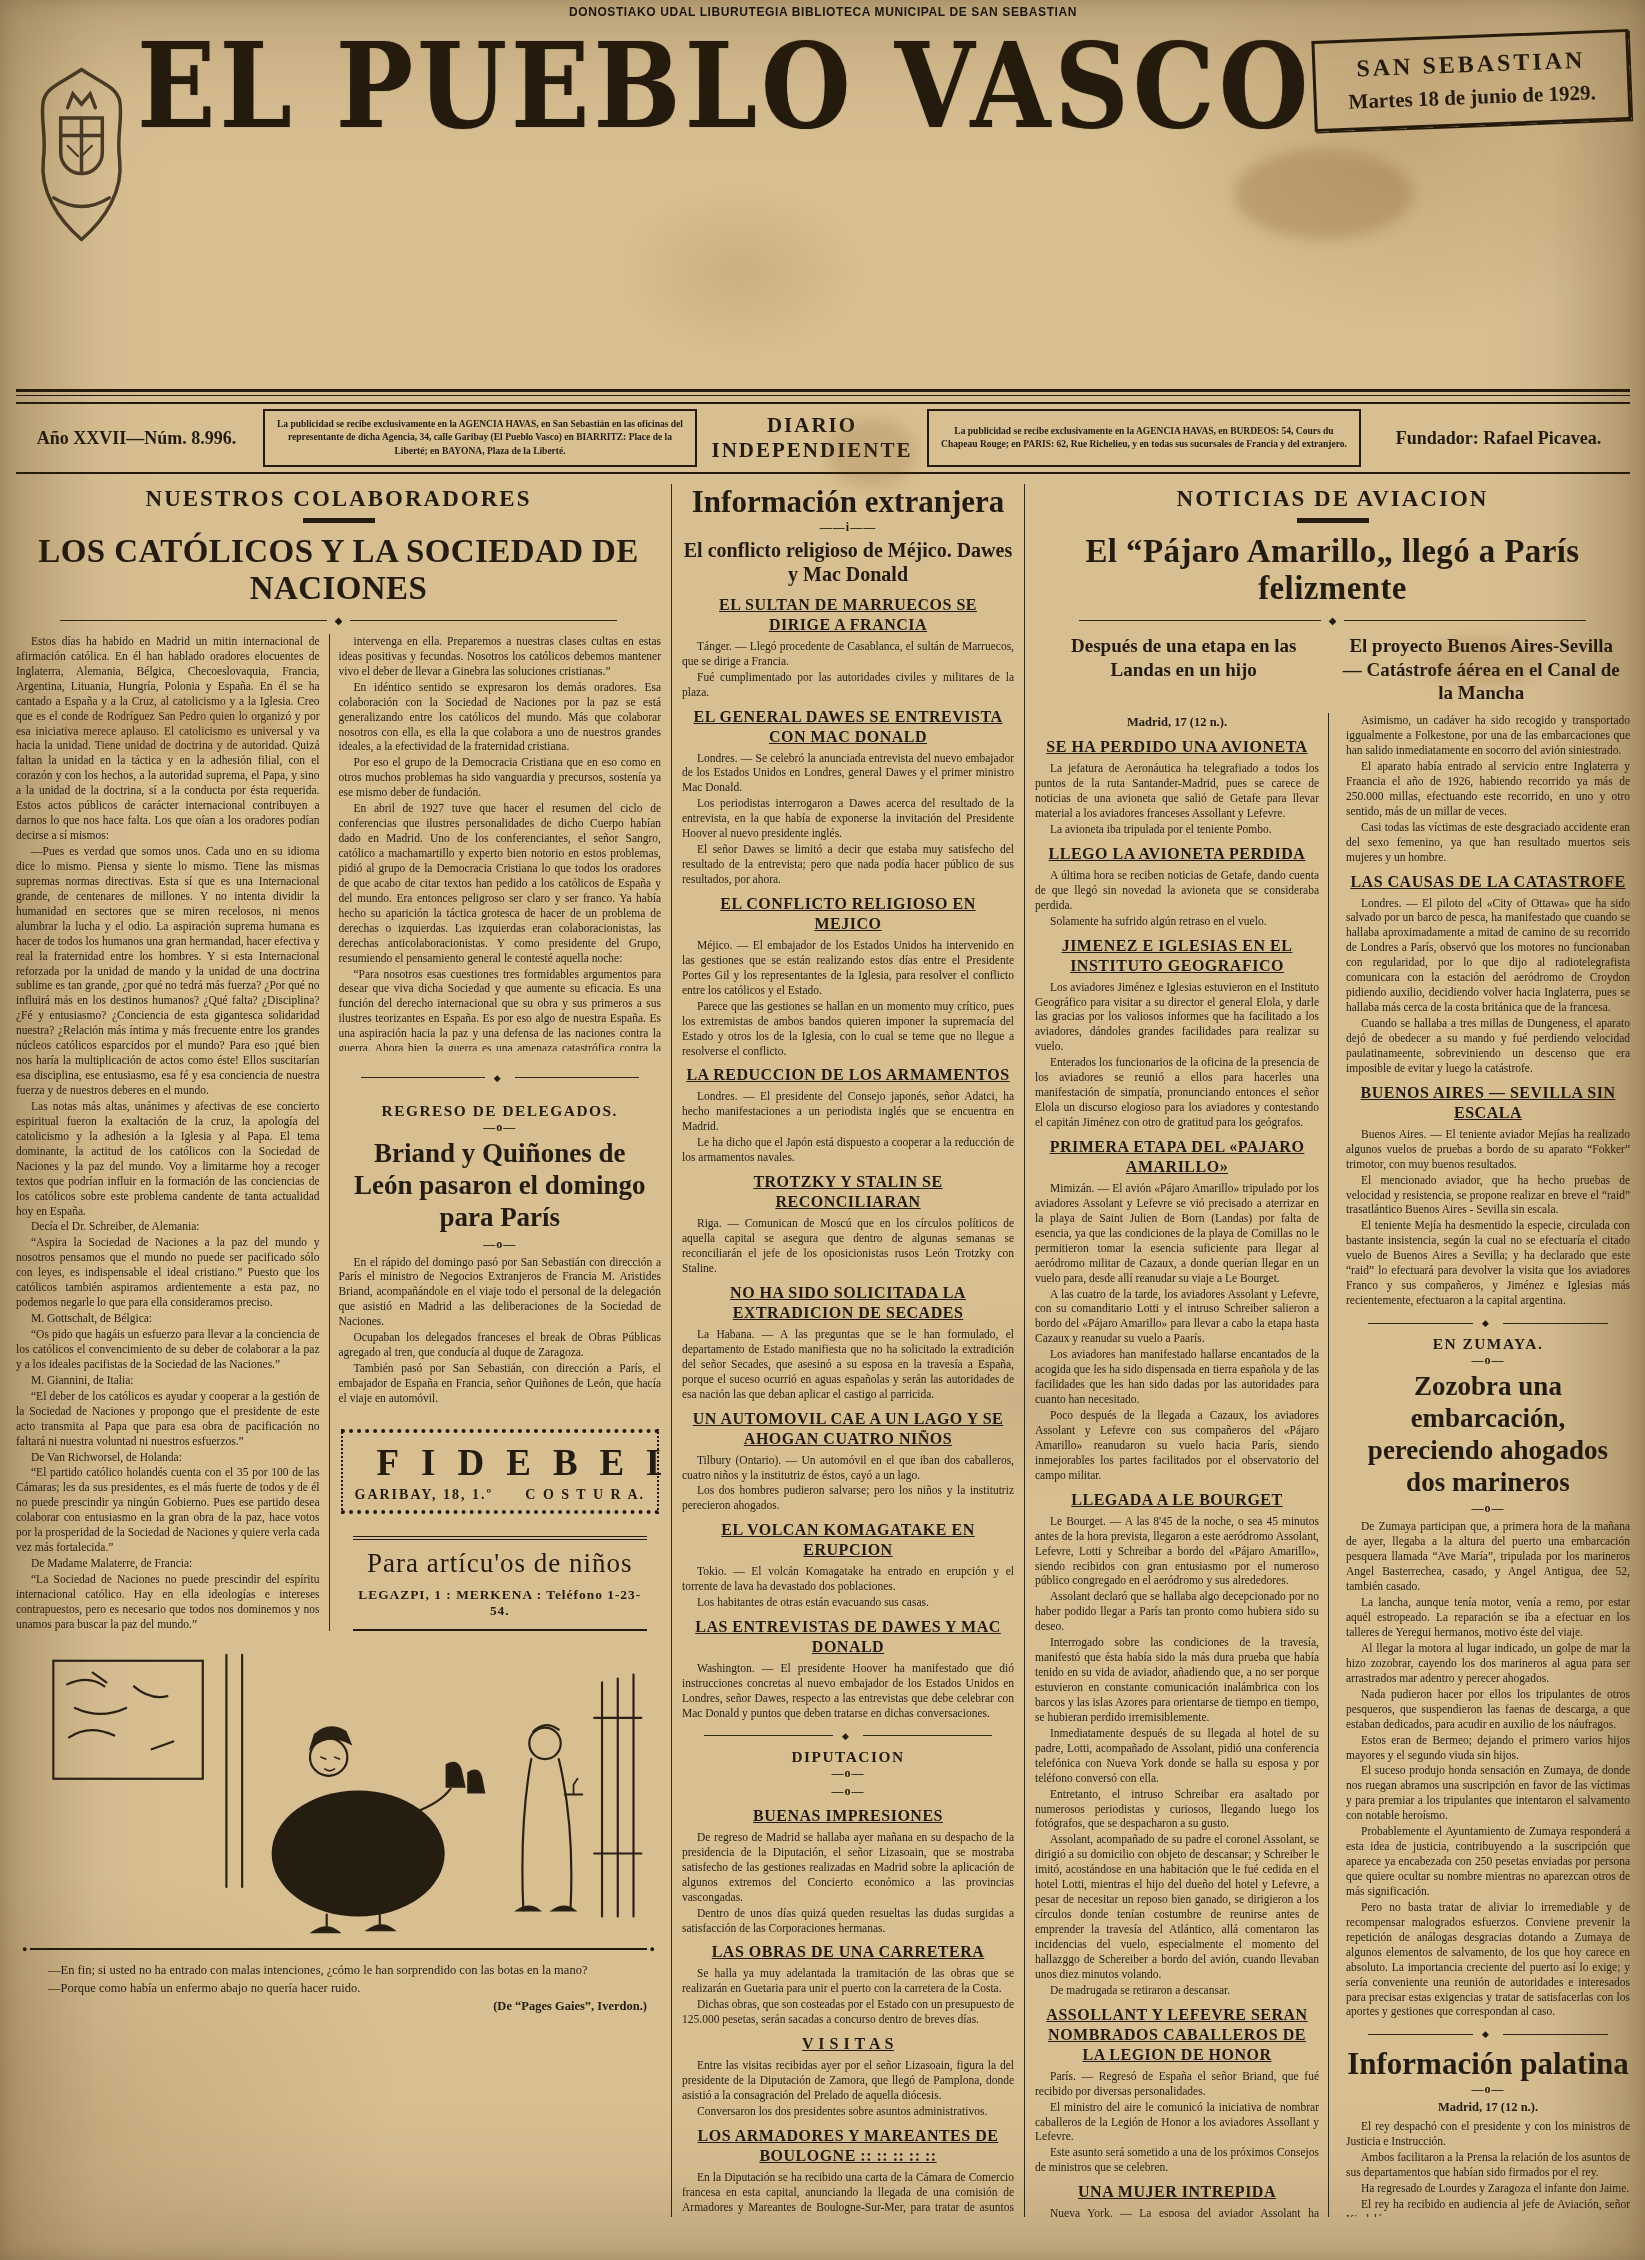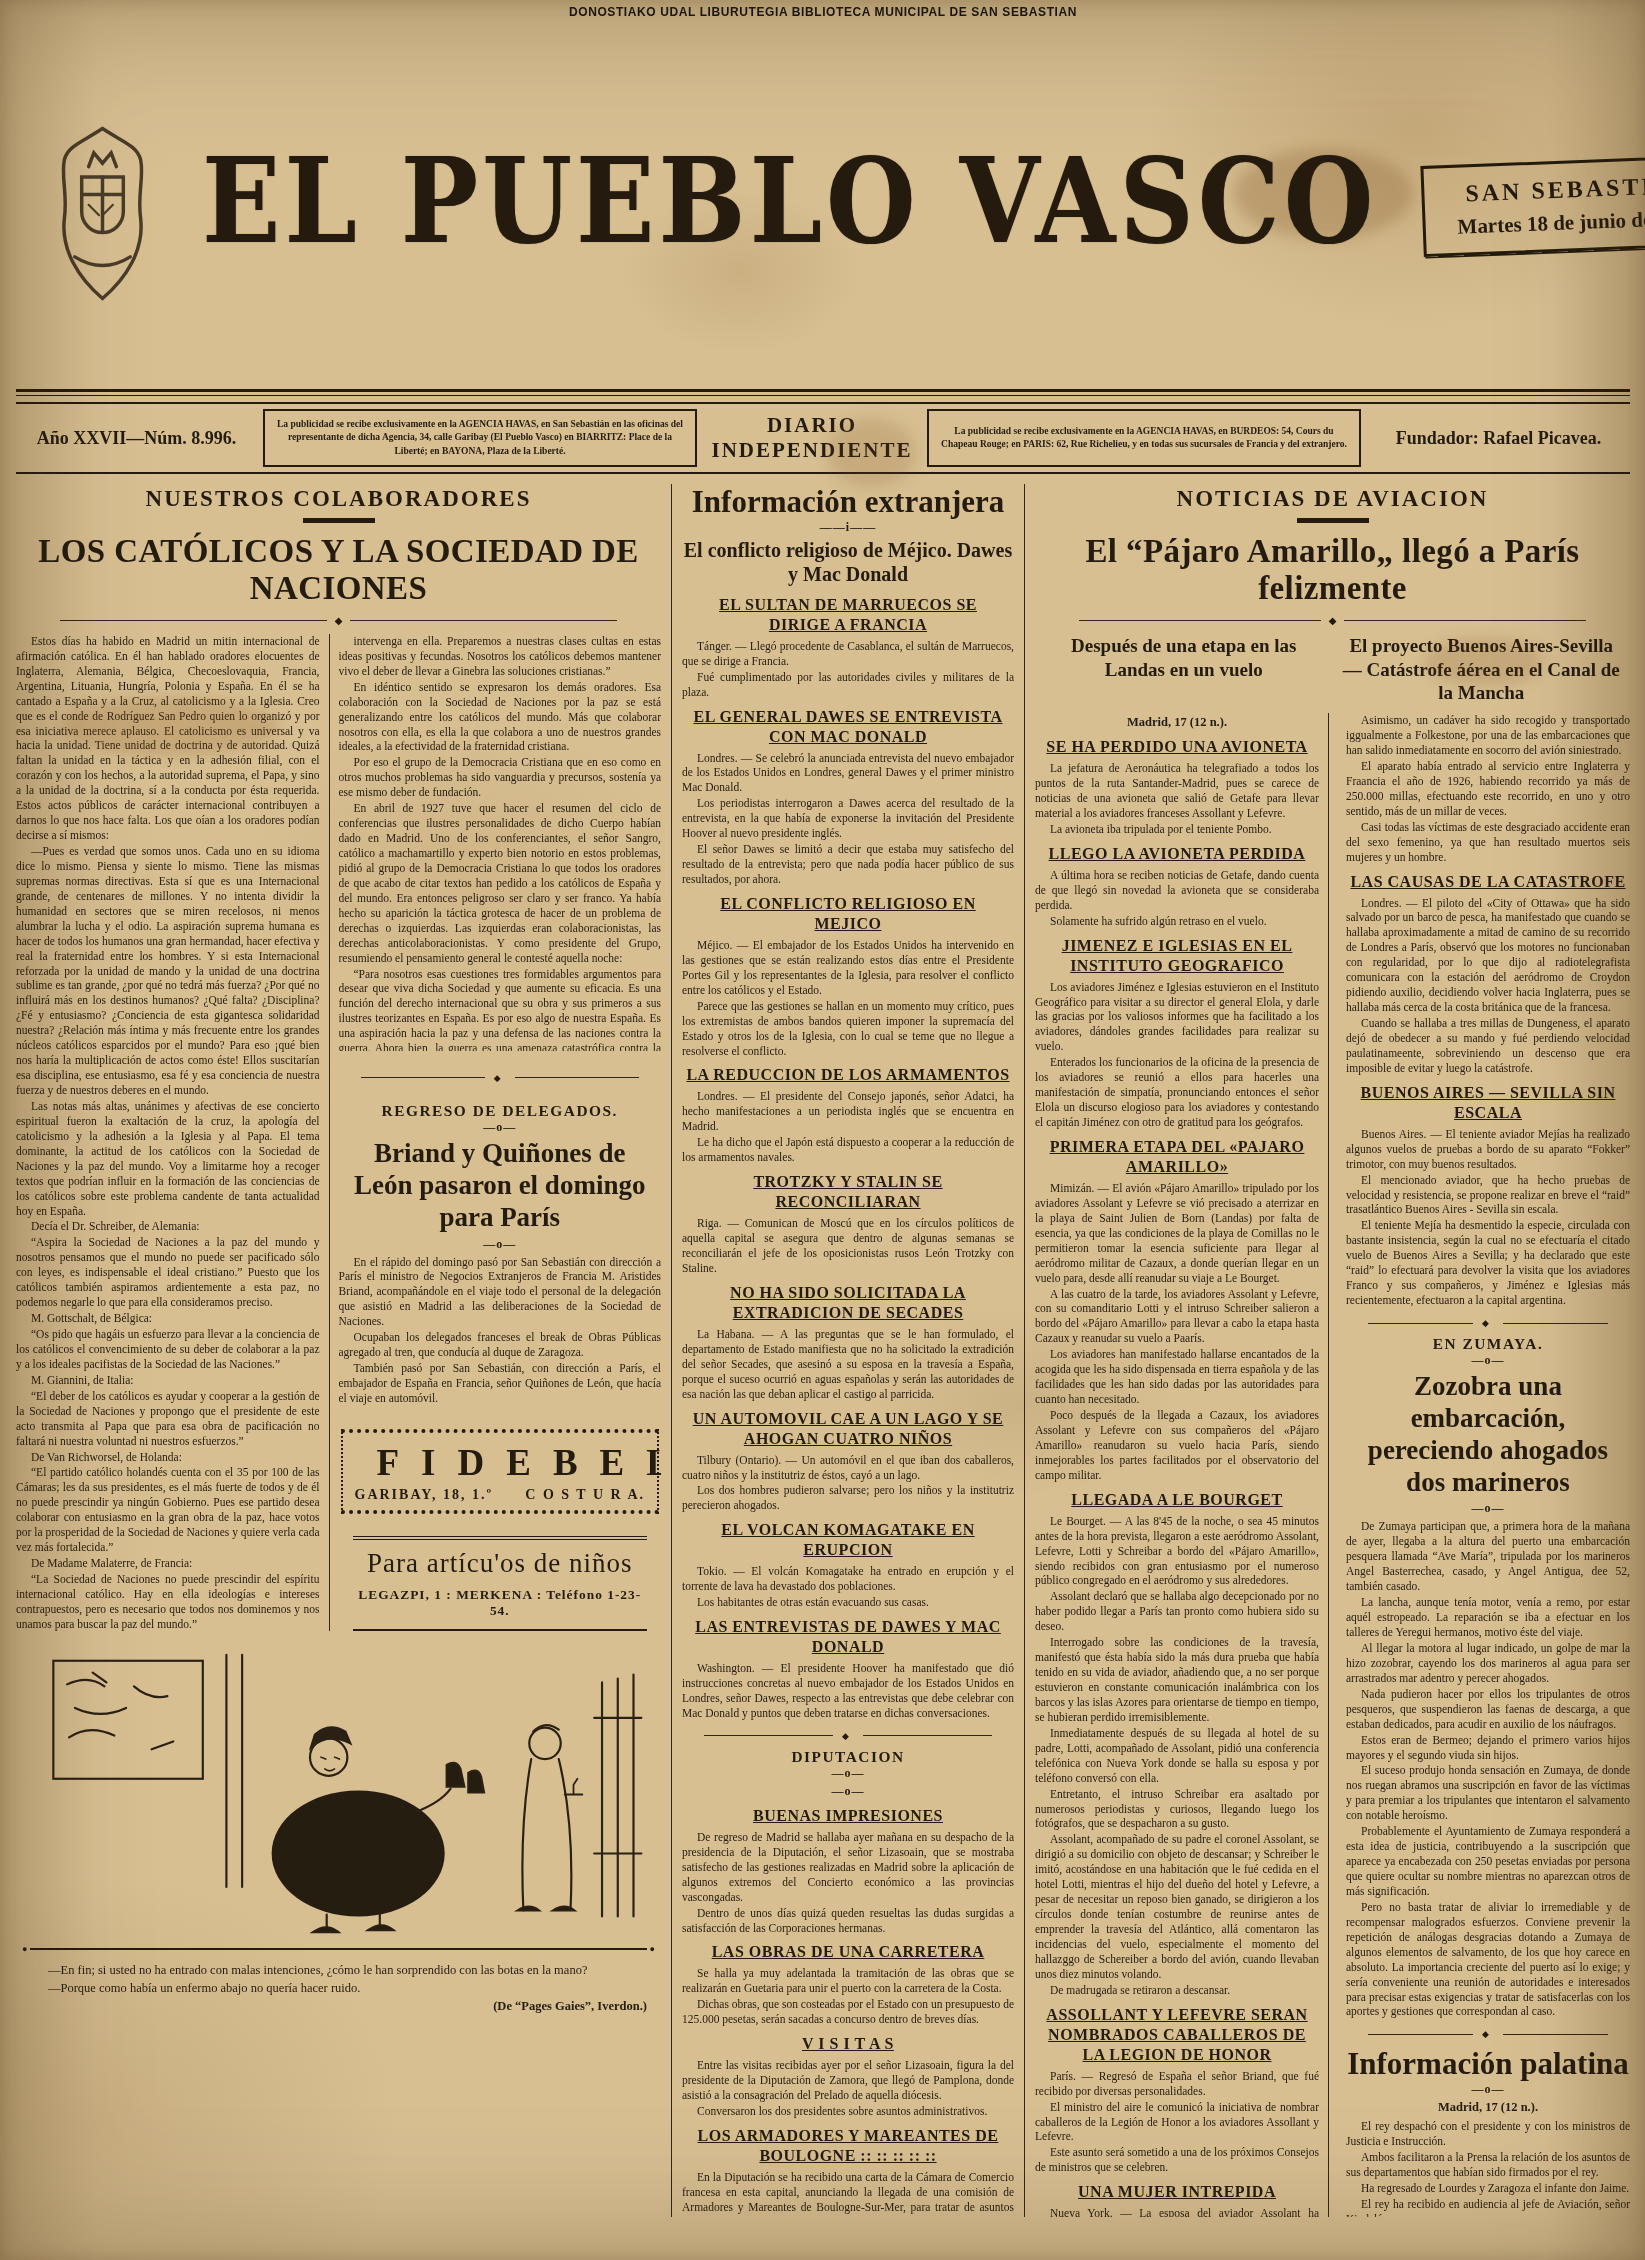--- a/index.html
+++ b/index.html
@@ -13,21 +13,21 @@
       radial-gradient(ellipse 259px 159px at 62% 62%, rgba(95,62,22,.10), transparent 60%),
       radial-gradient(ellipse 199px 139px at 45% 12%, rgba(125,82,28,.14), transparent 60%),
       linear-gradient(90deg, rgba(80,50,10,.10), transparent 6%, transparent 94%, rgba(80,50,10,.14));}
   .page::after{content:"";position:absolute;inset:0;pointer-events:none;
     box-shadow:inset 0 0 139px rgba(62,38,6,.38), inset 0 0 20px rgba(62,42,12,.22);}
   .stain{position:absolute;border-radius:50%;filter:blur(7px);pointer-events:none;}
 
   .archive-line{text-align:center;font-family:"Liberation Sans",sans-serif;font-size:12px;
     letter-spacing:0.6px;color:#141414;padding-top:5px;font-weight:bold;}
 
-  .masthead{display:flex;align-items:center;height:350px;padding:6px 47px 0;gap:44px;}
+  .masthead{display:flex;align-items:flex-start;height:350px;padding:6px 26px 0;}
   .crest{width:111px;height:207px;flex:0 0 auto;margin-top:26px;opacity:.82;}
   .title{flex:1;text-align:center;font-family:"DejaVu Serif","Liberation Serif",serif;font-weight:bold;
     font-size:103px;letter-spacing:4px;margin:0;transform:scaleY(1.14);color:#241b0e;
     text-shadow:0 0 1px rgba(40,25,8,.55);white-space:nowrap;}
   .datebox{flex:0 0 auto;width:295px;border:3px solid #241b0e;padding:13px 8px;text-align:center;
     transform:rotate(-2.2deg);box-shadow:1.5px 1.5px 0 #241b0e;margin-top:10px;}
   .datebox .city{font-size:24px;font-weight:bold;letter-spacing:3px;}
   .datebox .date{font-size:21px;font-weight:bold;margin-top:7px;}
 
   .rule2{margin:14px 16px 0;border-top:3px solid #241b0e;border-bottom:1px solid #241b0e;height:3px;}
@@ -288,21 +288,21 @@
     </section>
 
     <section class="rgroup">
       <div class="kicker">NOTICIAS DE AVIACION</div>
       <div class="kicker-bar"></div>
       <h2 class="headline-xl">El “Pájaro Amarillo„ llegó a París felizmente</h2>
       <div class="ornament">
           <span>◆</span>
         </div>
       <div class="decks">
-        <div class="deck-col">Después de una etapa en las Landas en un vuelo</div>
+        <div class="deck-col">Después de una etapa en las Landas en un hijo</div>
         <div class="deck-col">El proyecto Buenos Aires-Sevilla — Catástrofe áérea en el Canal de la Mancha</div>
       </div>
       <div class="avia-cols">
         <div class="avia-a">
             <div class="blk blk-date">Madrid, 17 (12 n.).</div>
             <div class="blk blk-sub">SE HA PERDIDO UNA AVIONETA</div>
             <div class="blk blk-p">La jefatura de Aeronáutica ha telegrafiado a todos los puntos de la ruta Santander-Madrid, pues se carece de noticias de una avioneta que salió de Getafe para llevar material a los aviadores franceses Assollant y Lefevre.</div>
             <div class="blk blk-p">La avioneta iba tripulada por el teniente Pombo.</div>
             <div class="blk blk-sub">LLEGO LA AVIONETA PERDIDA</div>
             <div class="blk blk-p">A última hora se reciben noticias de Getafe, dando cuenta de que llegó sin novedad la avioneta que se consideraba perdida.</div>

